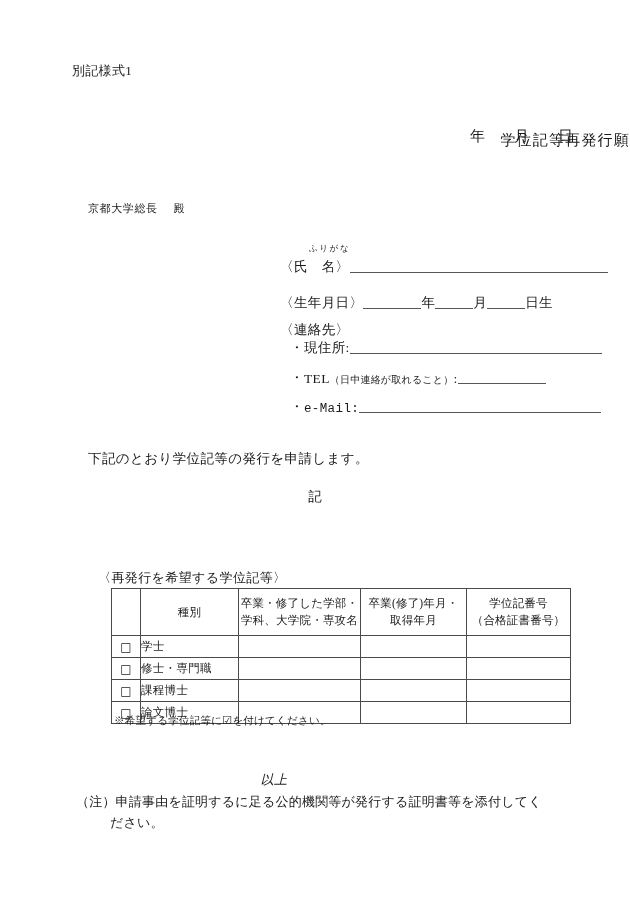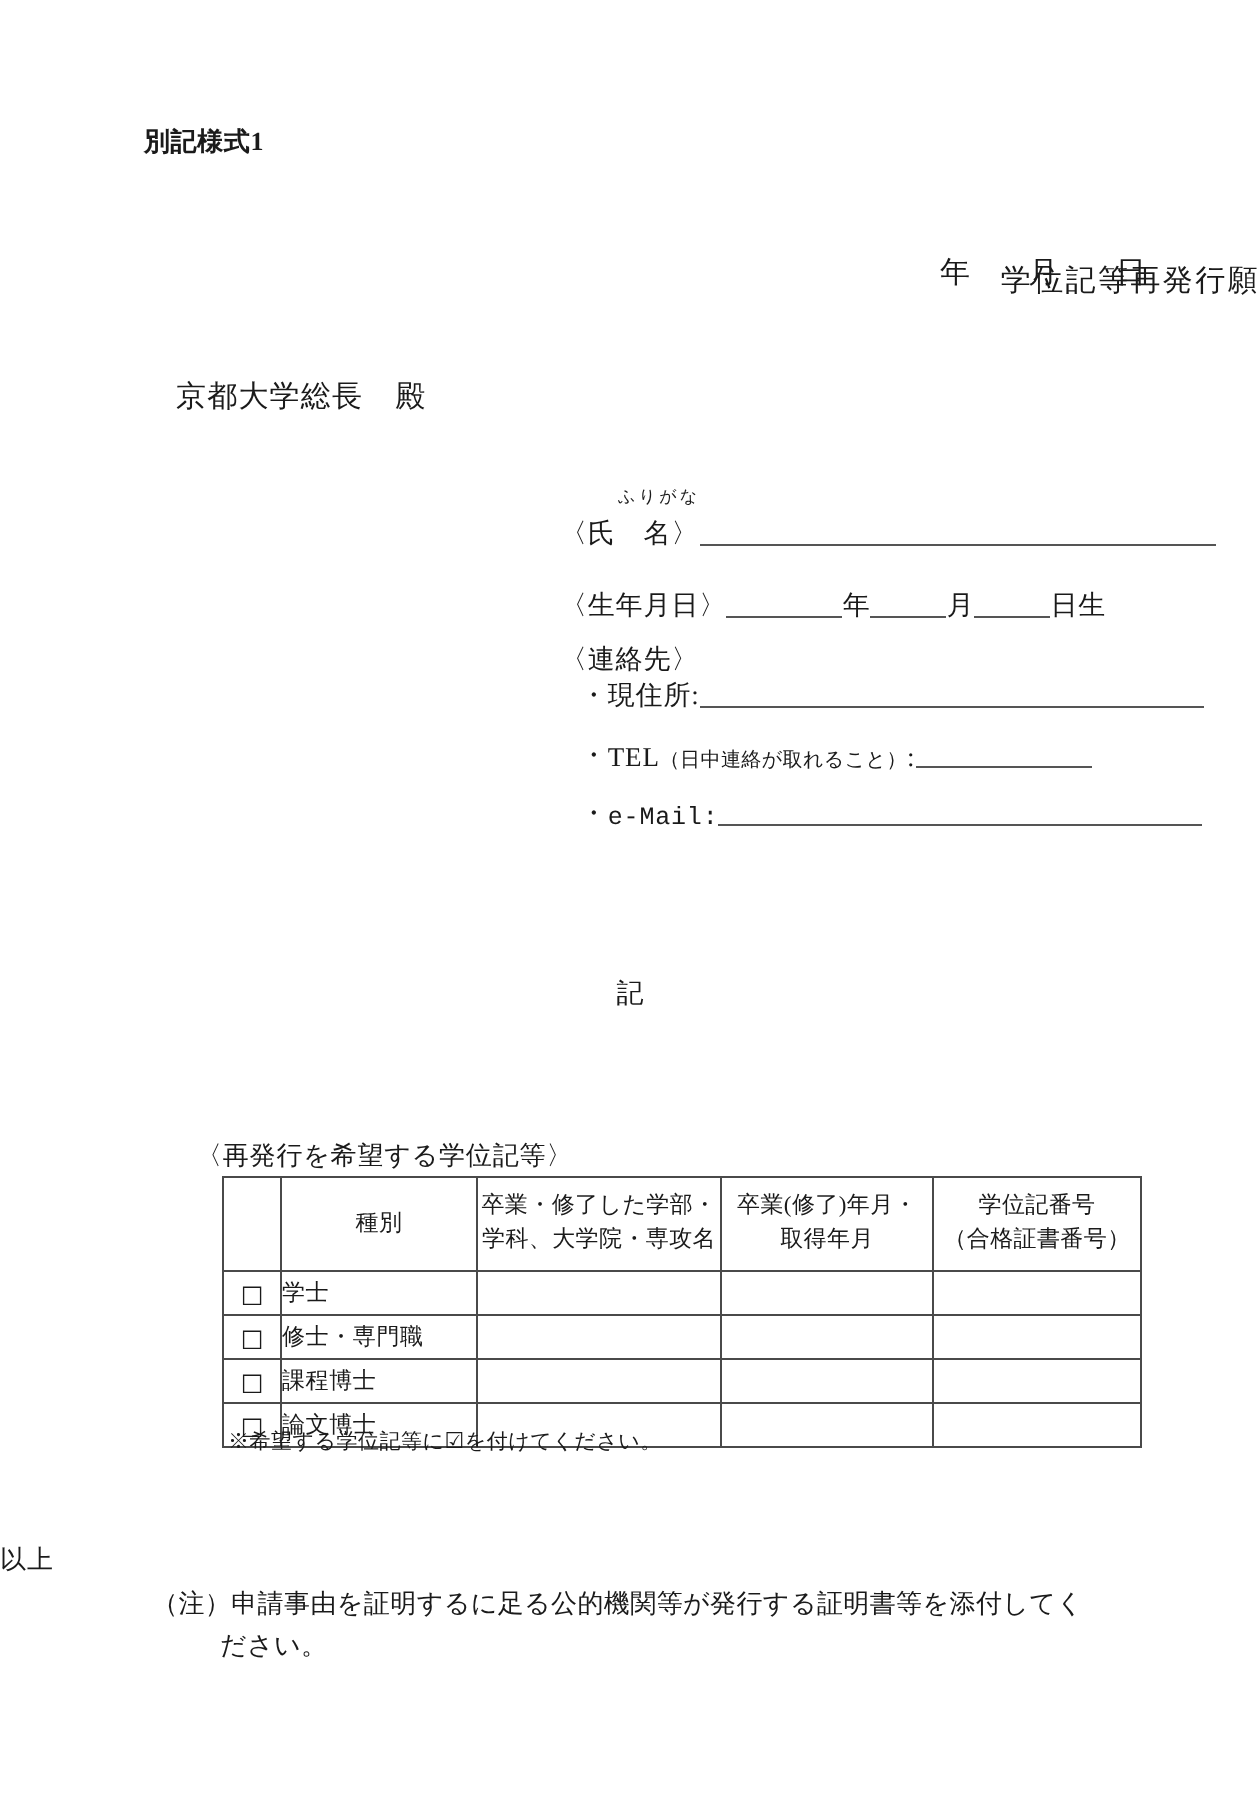--- a/index.html
+++ b/index.html
@@ -24,43 +24,43 @@
     background: #ffffff;
   }
 
   
   .abs { position: absolute; white-space: nowrap; }
 
   
   #form-id {
     left: 72px; top: 62px;
     font-size: 13px;
-    font-weight: bold;
+    font-weight: normal;
     letter-spacing: 0.3px;
   }
   #date-line {
     left: 470px; top: 95px;
     font-size: 15px;
     letter-spacing: 0.5px;
     margin-top: 32px;
   }
   #date-line span { display: inline-block; }
   #date-line .gap { width: 20px; }
 
   #doc-title {
     left: 0; top: 131px;
     width: 630px;
     text-align: right;
     font-size: 15px;
     letter-spacing: 1.2px;
   }
 
   #addressee {
-    left: 88px; top: 189px;
-    font-size: 15px;
+    left: 88px; top: 201px;
+    font-size: 11px;
     letter-spacing: 0.6px;
   }
   #addressee .honorific { margin-left: 16px; }
 
   
   .field-row {
     position: absolute;
     font-size: 13.5px;
     letter-spacing: 0.4px;
     display: flex;
@@ -179,23 +179,24 @@
   .check-glyph {
     font-family: "DejaVu Sans", sans-serif;
     font-size: 11px;
   }
 
   #closing {
     left: 0; top: 771px;
     width: 630px;
     padding-right: 82px;
     box-sizing: border-box;
-    text-align: left;
+    text-align: center;
     font-size: 13px;
     letter-spacing: 0.5px;
+    font-style: italic;
   }
 
   #footnote {
     position: absolute;
     left: 76px; top: 791px;
     width: 510px;
     font-size: 13px;
     line-height: 1.65;
     letter-spacing: 0.2px;
   }
@@ -254,20 +255,21 @@
     <span>:</span>
     <span class="rule"></span>
   </div>
 
   <div class="field-row" id="mail-row">
     <span>・</span>
     <span class="mono">e-Mail:</span>
     <span class="rule"></span>
   </div>
 
+  <div class="abs" id="request-sentence">下記のとおり学位記等の発行を申請します。</div>
   <div class="abs" id="ki-mark">記</div>
 
 
   <div class="abs" id="table-heading">〈再発行を希望する学位記等〉</div>
 
   <table id="degree-table">
     <colgroup>
       <col class="col-check">
         <col class="col-kind">
         <col class="col-dept">

